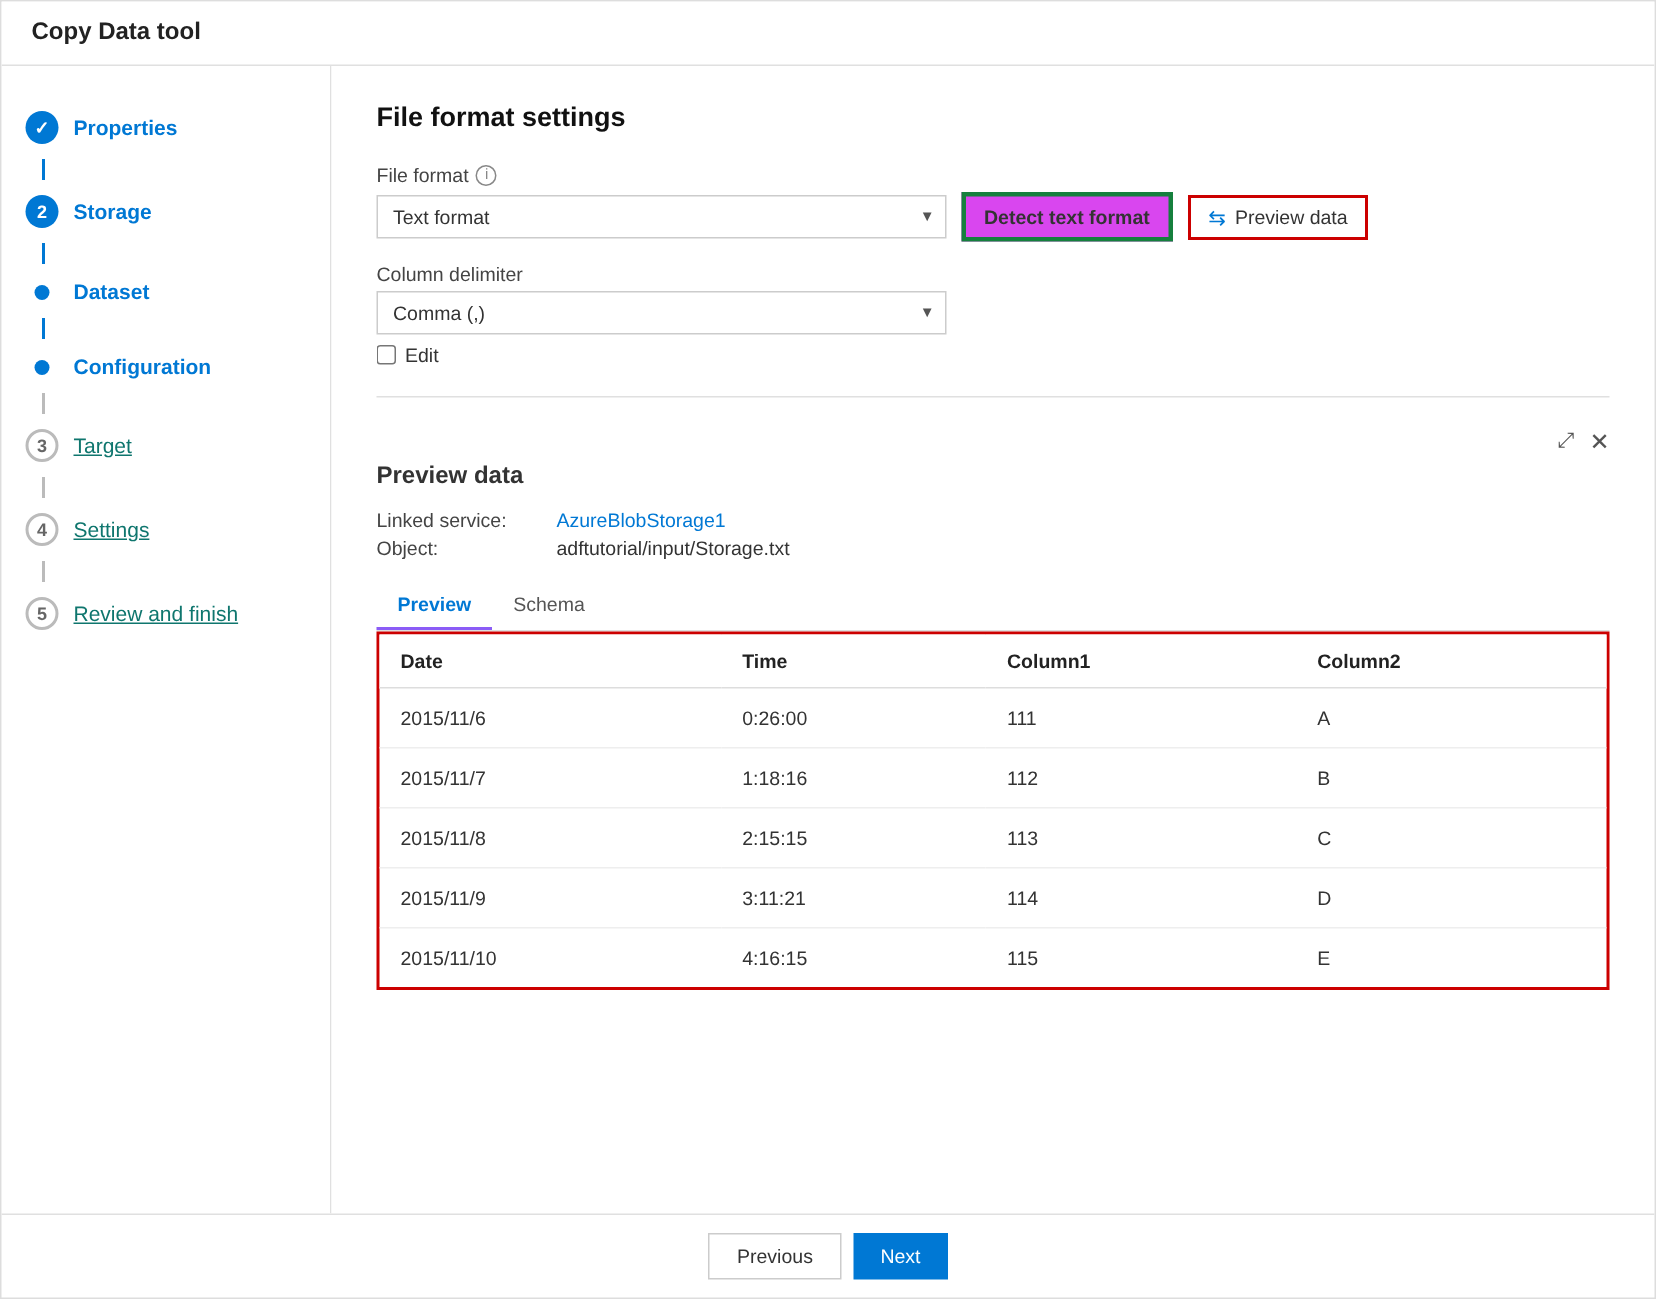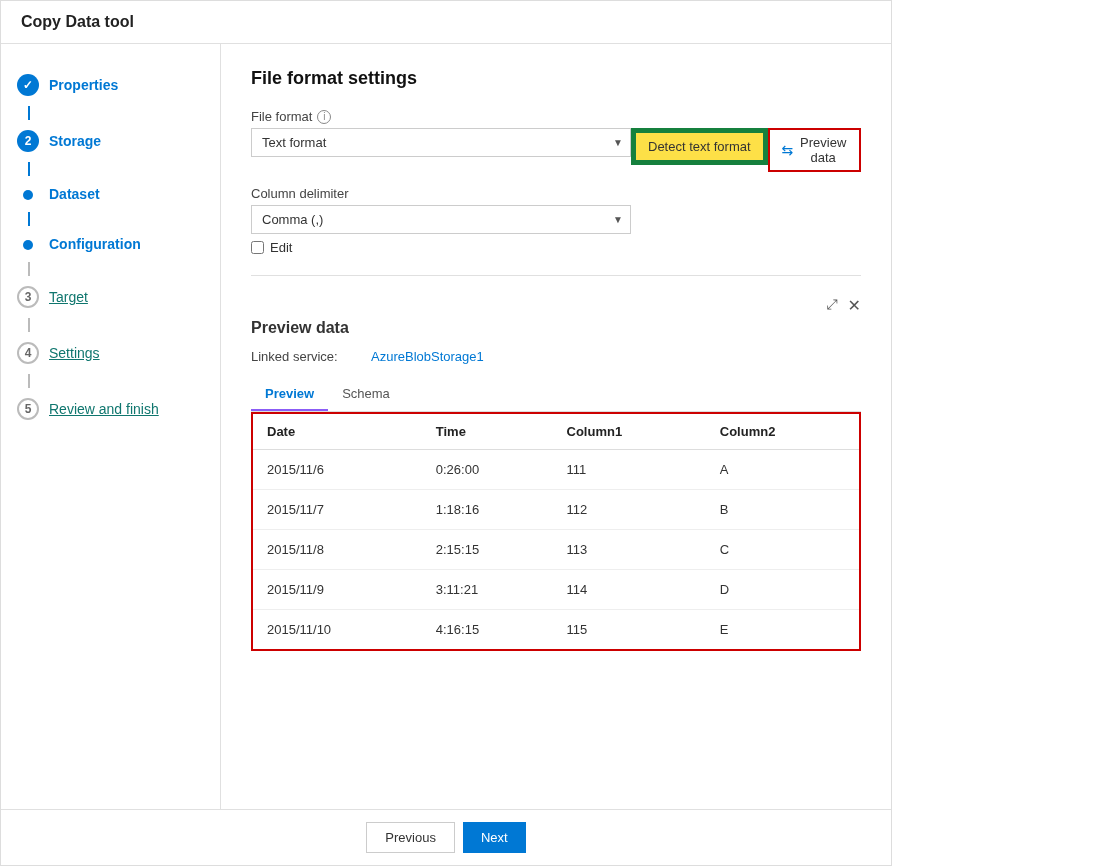--- a/index.html
+++ b/index.html
@@ -5,21 +5,21 @@
     * { box-sizing: border-box; margin: 0; padding: 0; }
     body {
       font-family: 'Segoe UI', Arial, sans-serif;
       font-size: 13px;
       background: #fff;
       color: #333;
     }
     .app-container {
       display: flex;
       flex-direction: column;
-      width: 892px;
+      width: 1104px;
       height: 866px;
       border: 1px solid #ddd;
       overflow: hidden;
     }
     .app-header {
       background: #fff;
       border-bottom: 1px solid #e0e0e0;
       padding: 12px 20px;
       font-size: 16px;
       font-weight: 600;
@@ -122,22 +122,22 @@
       border-radius: 50%;
       border: 1px solid #888;
       align-items: center;
       justify-content: center;
       font-size: 10px;
       color: #888;
       cursor: default;
     }
     .file-format-row {
       display: flex;
-      align-items: flex-start;
-      gap: 0;
+      align-items: center;
+      gap: 10px;
     }
     .select-wrapper {
       position: relative;
       display: inline-flex;
       align-items: center;
     }
     .select-field {
       border: 1px solid #ccc;
       padding: 6px 30px 6px 10px;
       font-size: 13px;
@@ -151,27 +151,28 @@
       min-width: 380px;
     }
     .chevron-down {
       position: absolute;
       right: 8px;
       pointer-events: none;
       color: #555;
       font-size: 10px;
     }
     .btn {
-      border: 5px solid #15803d;
-      background: #fde047;
+      border: 3px solid #15803d;
+      background: #d946ef;
       padding: 6px 12px;
       font-size: 13px;
       cursor: pointer;
       color: #333;
       white-space: nowrap;
+      font-weight: bold;
     }
     .btn-preview {
       border: 2px solid #c00;
       background: #fff;
       padding: 5px 12px;
       font-size: 13px;
       cursor: pointer;
       color: #333;
       display: flex;
       align-items: center;
@@ -394,20 +395,24 @@
       <div class="preview-section">
         <div class="preview-header-row">
           <span class="expand-icon">⤢</span>
           <span class="close-icon">✕</span>
         </div>
         <div class="preview-title">Preview data</div>
 
         <div class="meta-row">
           <span class="meta-label">Linked service:</span>
           <span class="meta-value">AzureBlobStorage1</span>
+        </div>
+        <div class="meta-row">
+          <span class="meta-label">Object:</span>
+          <span>adftutorial/input/Storage.txt</span>
         </div>
 
         <div class="tabs-row">
           <div class="tab active">
             <span>Preview</span>
           </div>
           <div class="tab">
             <span>Schema</span>
           </div>
         </div>

